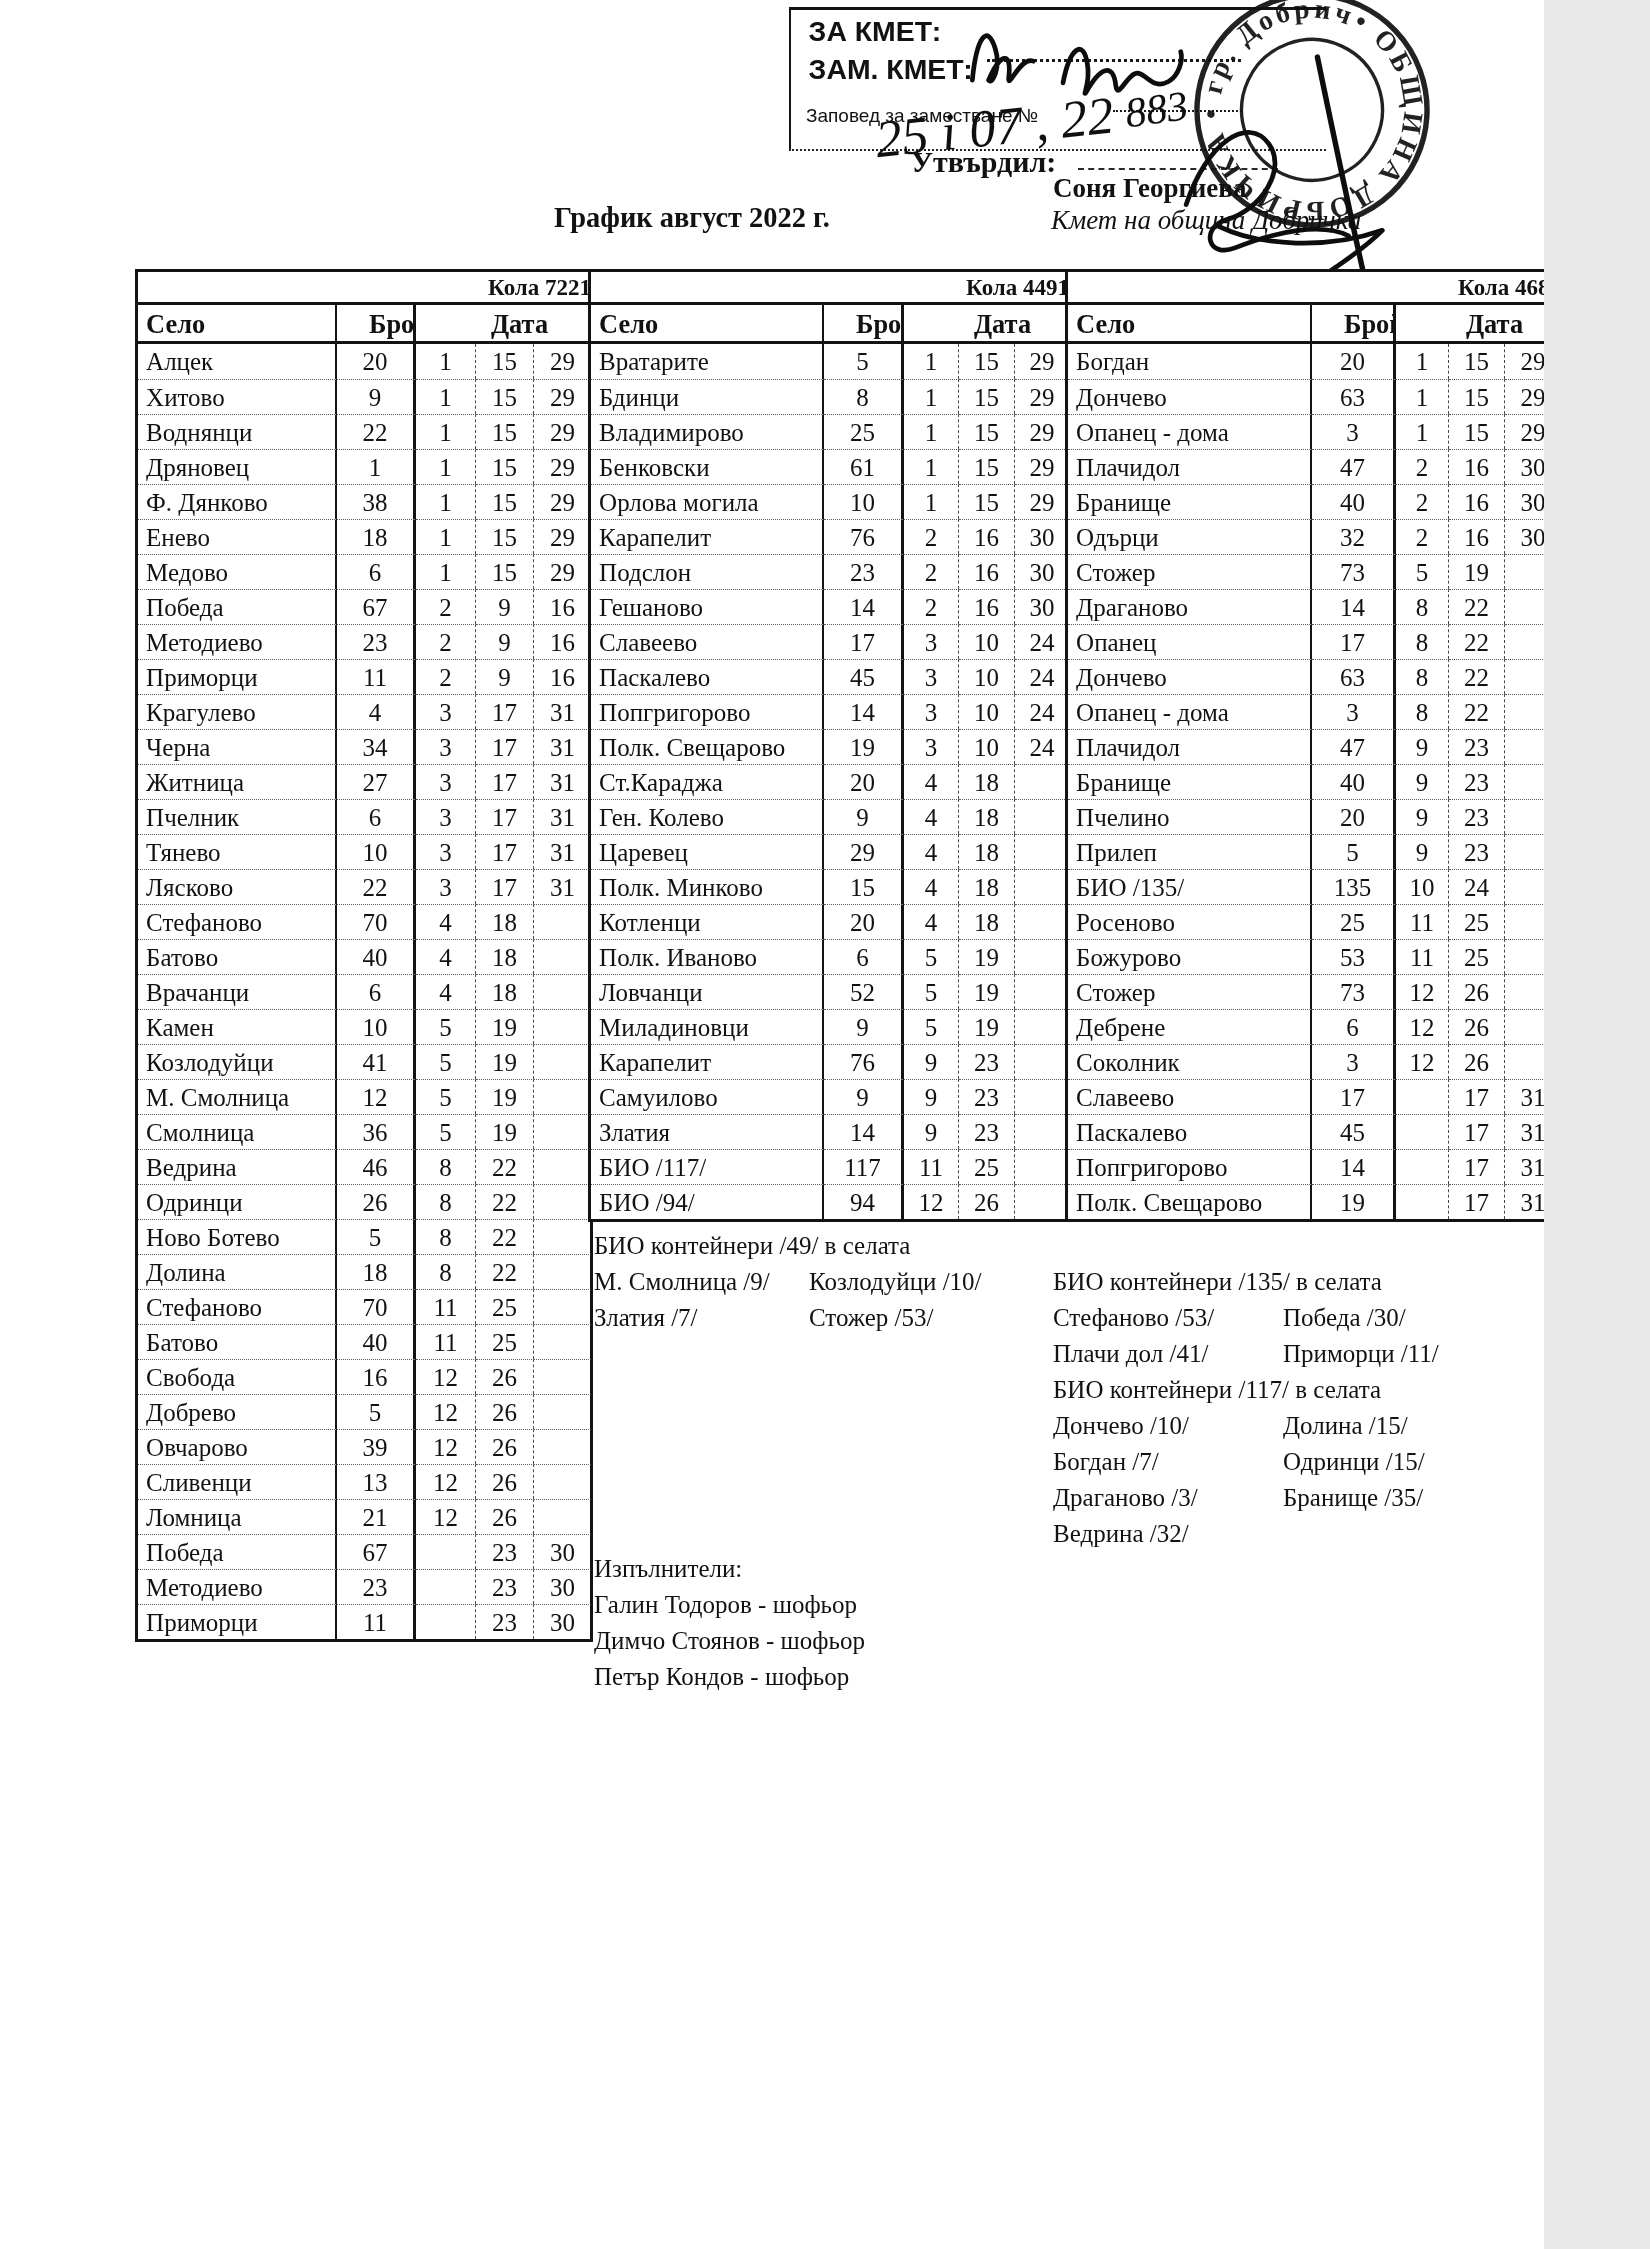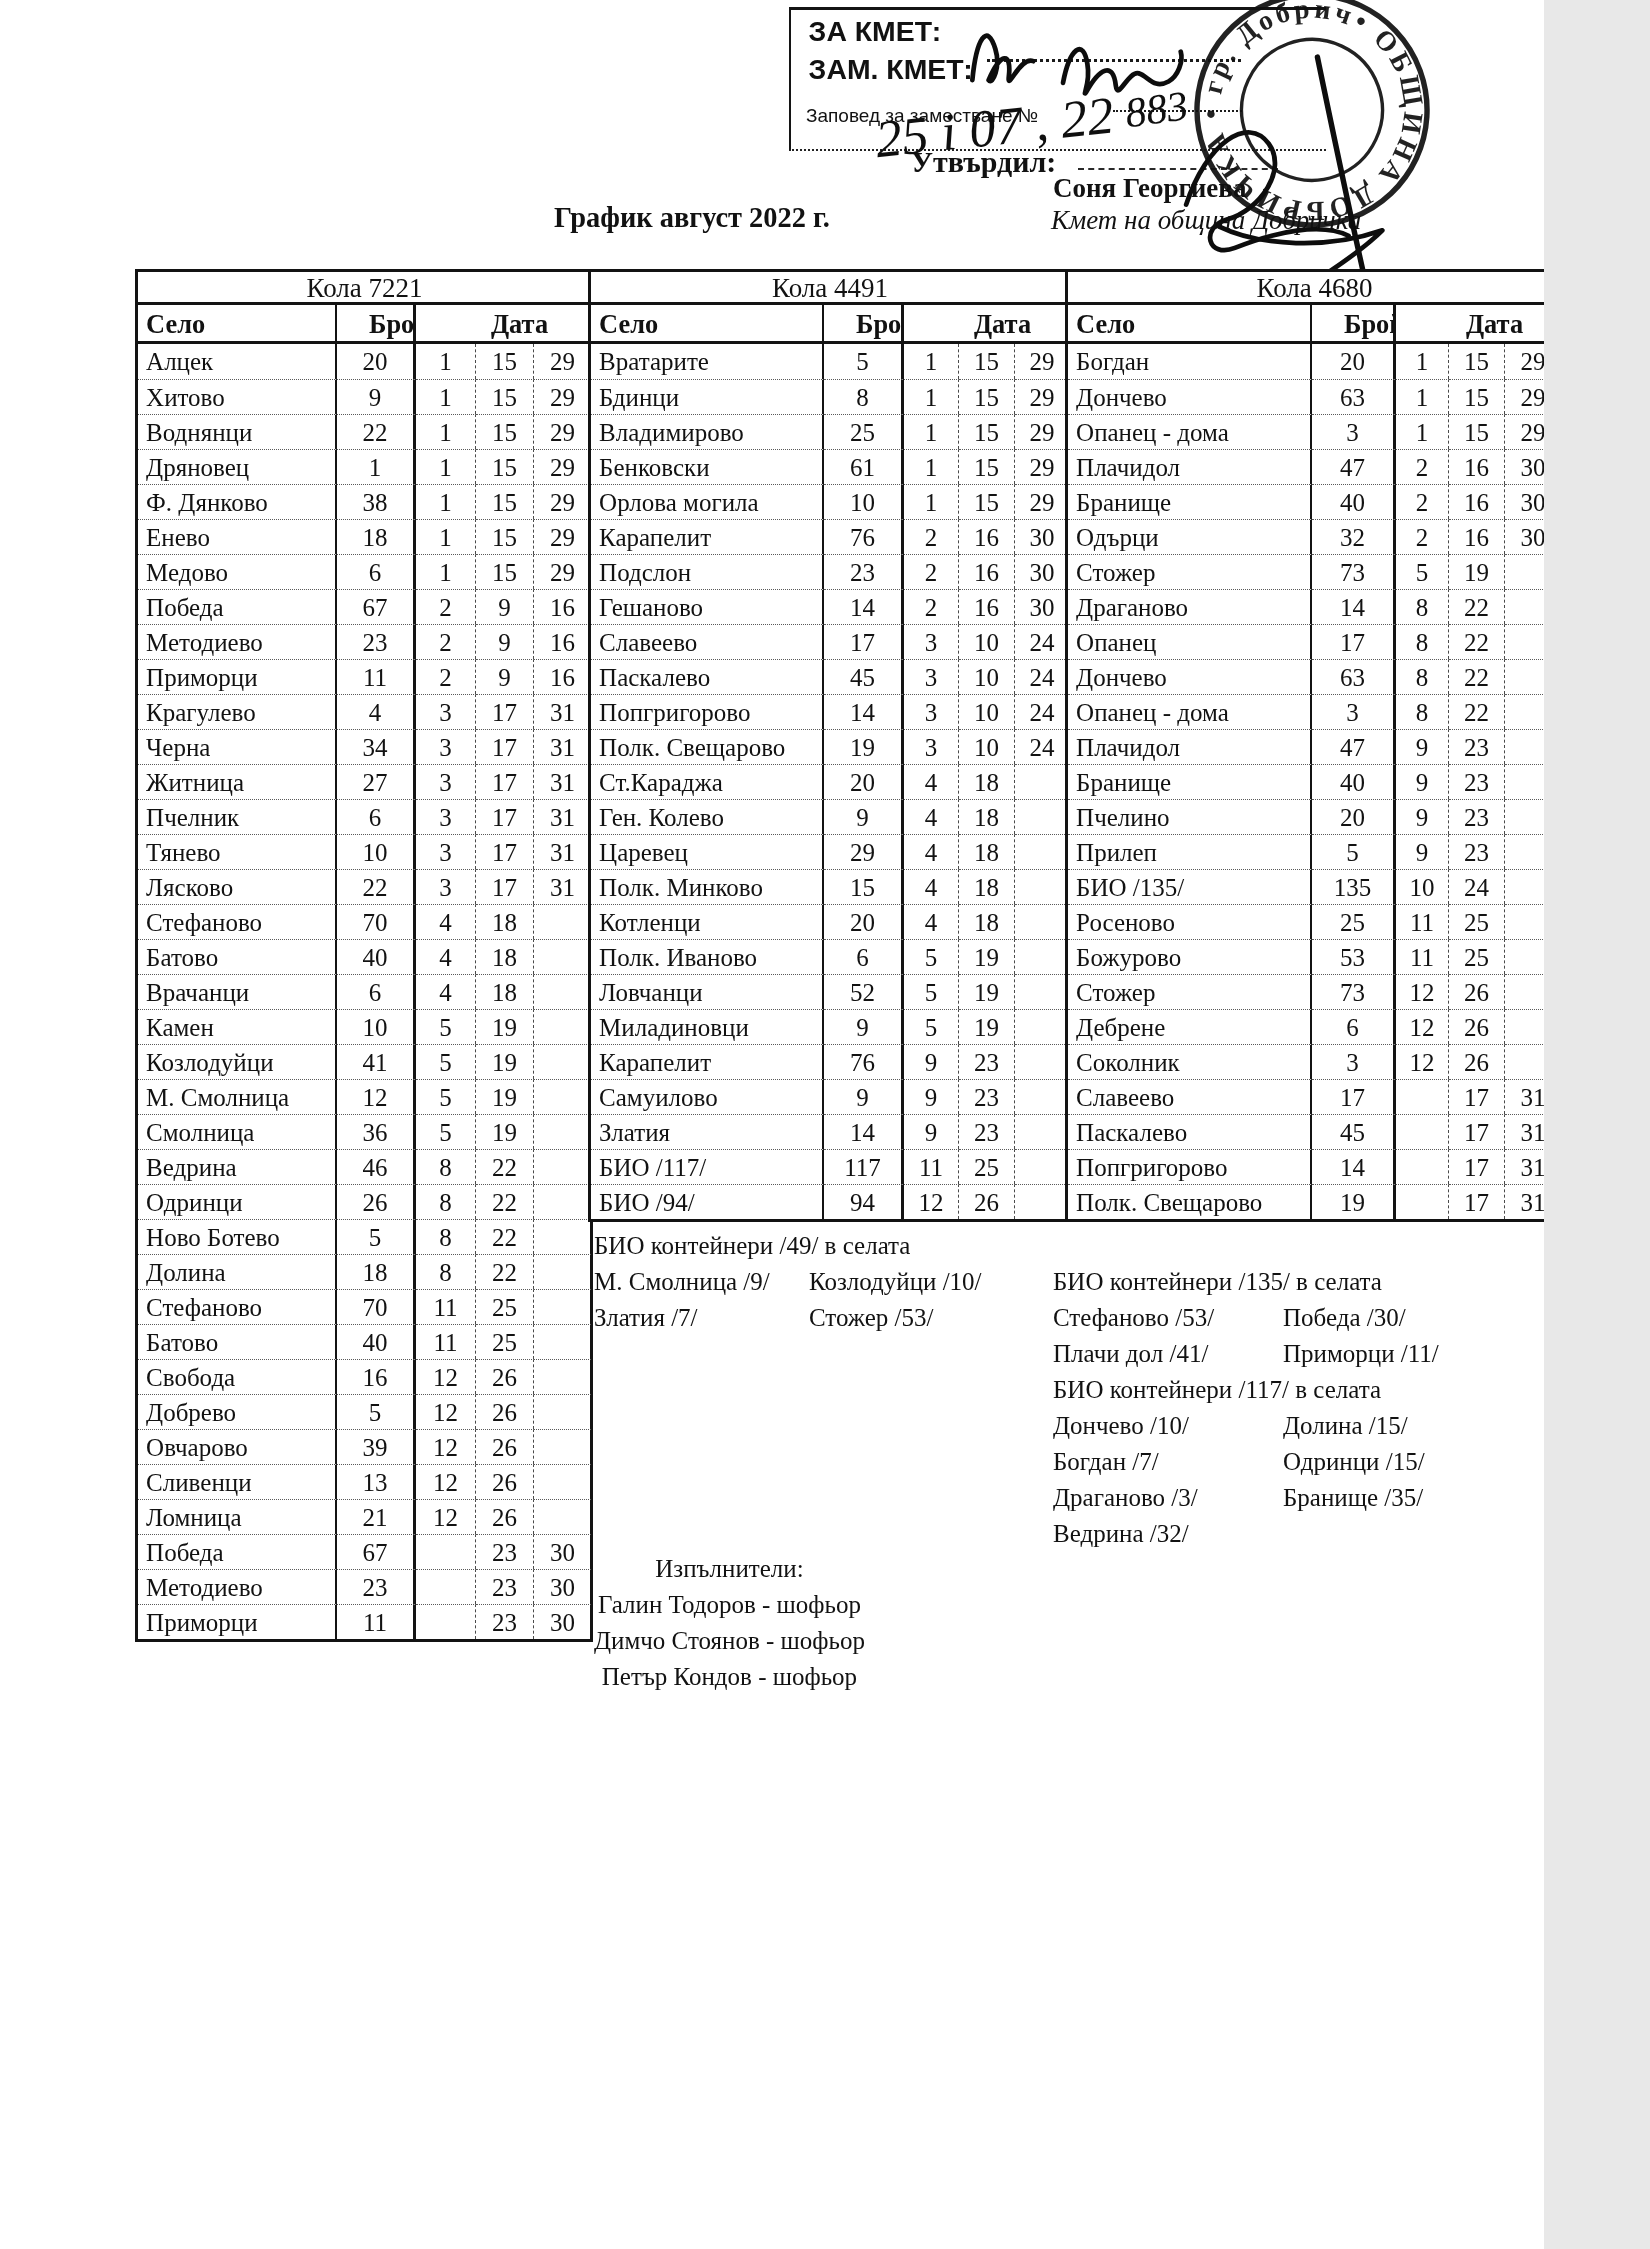--- a/index.html
+++ b/index.html
@@ -13,21 +13,21 @@
   
   #stamp-box{left:789px;top:6.8px;width:535px;height:139px;
              border-left:2.7px solid #141414;border-top:3.4px solid #141414;
              border-bottom:2.7px dotted #222;}
   .dotline{border-bottom:3.4px dotted #1a1a1a;height:0;}
   .dashline{border-bottom:2px dashed #2a2a2a;height:0;}
 
   
   .tgroup{position:absolute;background:#fff;border:3.4px solid #131313;display:grid;box-sizing:content-box;}
   .tc{box-sizing:border-box;overflow:hidden;white-space:nowrap;line-height:35px;font-size:25px;}
-  .tc.title{grid-column:1 / -1;text-align:center;font-weight:normal;font-size:27px;line-height:32.5px;border-bottom:3.4px solid #131313;}
+  .tc.title{grid-column:1 / -1;text-align:right;font-weight:bold;font-size:23px;line-height:32.5px;border-bottom:3.4px solid #131313;}
   .tc.head{font-weight:bold;font-size:26.4px;line-height:39px;text-align:center;border-bottom:3.4px solid #131313;padding-left:32px;}
   .tc.head.v{border-right:2.7px solid #131313;}
   .tc.head.bn{border-right:3.4px solid #131313;}
   .tc.v{ text-align:left;padding-left:8.1px;border-right:2.7px solid #131313;}
   .tc.bn{text-align:center;border-right:3.4px solid #131313;}
   .tc.d1,.tc.d2{text-align:center;border-right:1.4px dashed #4a4a4a;}
   .tc.d3{text-align:center;}
   .tc.rt{border-top:1.4px dotted #5a5a5a;}
 
   
@@ -580,21 +580,21 @@
           <span class="c1">Драганово /3/</span>
           <span class="c2">Бранище /35/</span>
         </div>
         <div class="noteline noterow">
           <span class="c1">Ведрина /32/</span>
           <span class="c2"></span>
         </div>
       </div>
   </div>
 
-  <div class="abs" style="left:594px;top:1551px;text-align:center;">
+  <div class="abs" style="left:594px;top:1551px;">
     <div class="noteline">Изпълнители:</div>
     <div class="noteline">Галин Тодоров - шофьор</div>
     <div class="noteline">Димчо Стоянов - шофьор</div>
     <div class="noteline">Петър Кондов - шофьор</div>
   </div>
 
 </div>
 
 
 </body></html>

